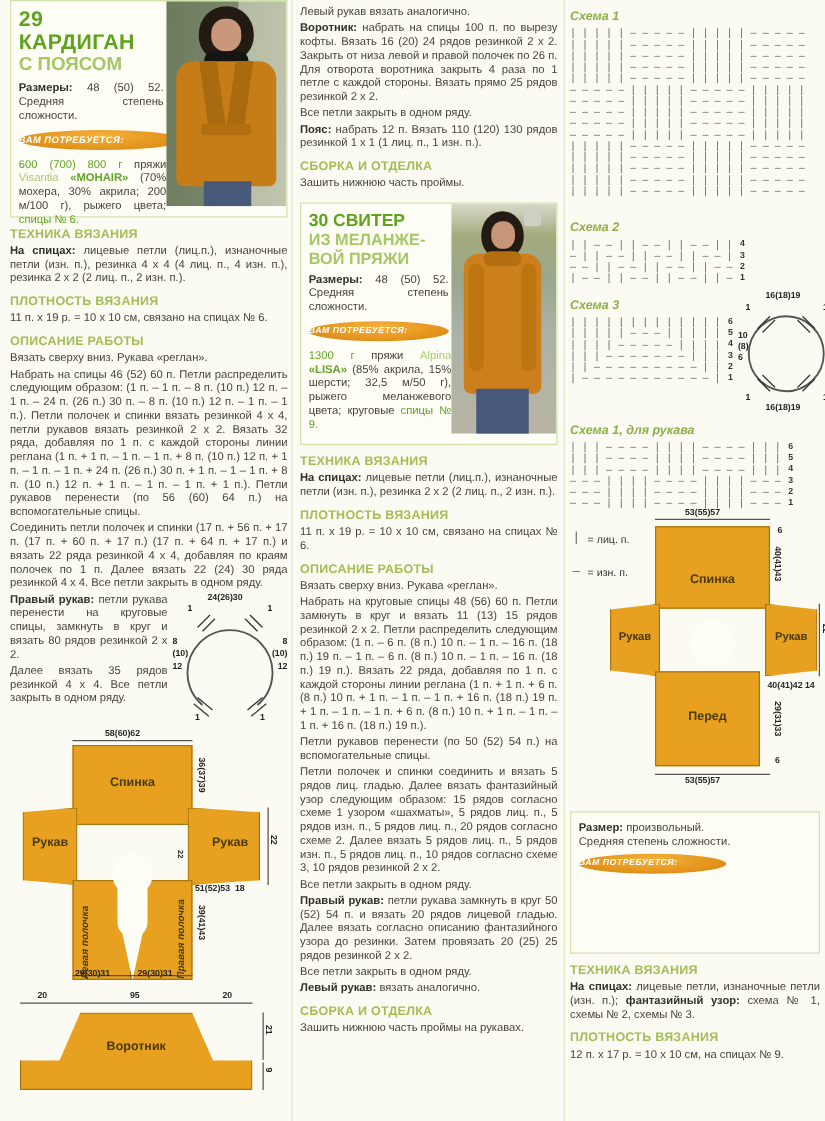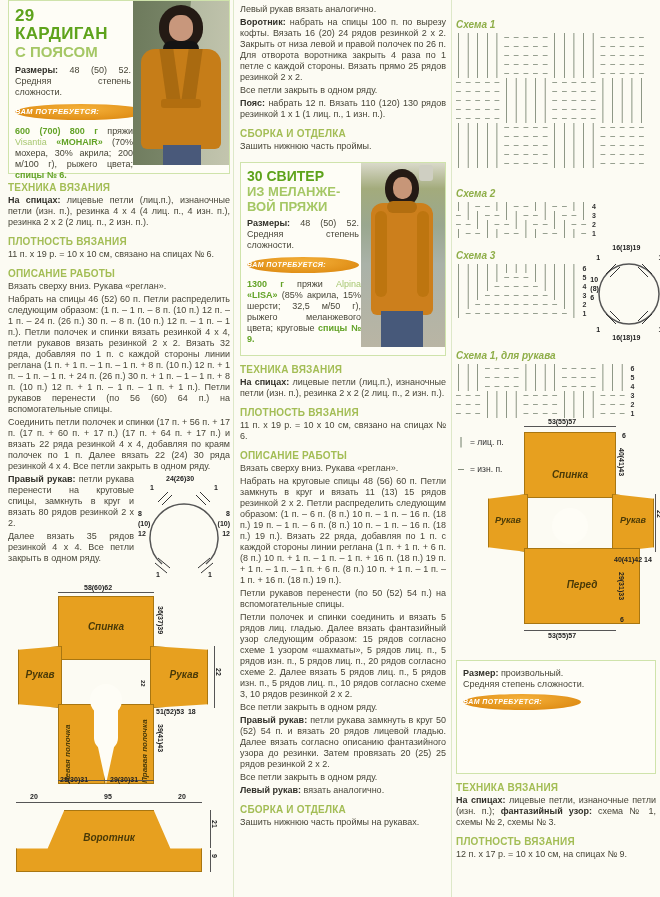--- a/index.html
+++ b/index.html
@@ -13,38 +13,38 @@
   .hdrbox{border:1px solid #cfe3ab;position:relative;background:#fefdf6}
   .num{font-weight:bold;color:#5ea31c}
   .t-big{font-size:17px;font-weight:bold;color:#5ea31c;line-height:18px;letter-spacing:.3px}
   .t-sub{font-size:15px;font-weight:bold;color:#a5c765;line-height:17px}
   .t-mid{font-size:14px;font-weight:bold;color:#5ea31c;line-height:15px}
   .t-mid2{font-size:13px;font-weight:bold;color:#a5c765;line-height:15px}
 
   .h{color:#a3bd55;font-weight:bold;font-size:10px;margin:8px 0 2px;letter-spacing:.2px}
   .p{font-size:9px;line-height:11px;text-align:justify;color:#474538;margin:0 0 2px}
   .lead{font-weight:bold;color:#32312a}
-  .grn{color:#63a327;font-weight:bold}
+  .grn{color:#63a327;font-weight:normal}
   .brand{color:#a9c873}
   .brandb{color:#63a327;font-weight:bold}
 
   .badge{width:132px;height:16px;border-radius:50%;background:radial-gradient(ellipse at 50% 30%,#f5b13a,#d8820a);color:#fff;
          font-size:7.5px;font-weight:bold;font-style:italic;text-align:left;line-height:16px;letter-spacing:.4px;margin:6px 0}
 
   .photo{position:absolute;overflow:hidden}
   .ph{position:absolute}
 
   .ctitle{color:#8fae49;font-weight:bold;font-style:italic;font-size:10px;margin:5px 0 3px}
   .crow div{font-family:"DejaVu Sans Mono",monospace;font-size:8px;line-height:9px;color:#5c6a55;white-space:pre}
   .cnum div{font-family:"Liberation Sans",sans-serif;font-size:7px;line-height:9px;color:#333;font-weight:bold;text-align:right}
   .chartflex{display:flex;gap:6px;align-items:flex-start}
 
   .sch{position:relative}
   .piece{position:absolute;background:#e7a01f;border:1px solid #a87611;box-sizing:border-box}
-  .plabel{font-weight:bold;font-style:italic;color:#4a3a08;font-size:10px;text-align:center}
+  .plabel{font-weight:bold;color:#4a3a08;font-size:10px;text-align:center}
   .rot{writing-mode:vertical-rl;transform:rotate(180deg);font-weight:bold;font-style:italic;color:#4a3a08;font-size:8px}
   .dim{position:absolute;font-size:7px;color:#222;font-weight:bold;white-space:nowrap}
   .dimv{position:absolute;font-size:7px;color:#222;font-weight:bold;writing-mode:vertical-rl}
   .dline{position:absolute;border-top:1px solid #555}
   .dlinev{position:absolute;border-left:1px solid #555}
   .white{position:absolute;background:#fefdf6}
   .legend-row{display:flex;align-items:center;gap:6px;font-size:8.5px;margin:4px 0;color:#333}
   .legend-sym{font-family:"DejaVu Sans Mono",monospace;color:#5c6a55;font-size:10px}
 </style>
 </head>
@@ -258,21 +258,21 @@
     <div class="p">Все петли закрыть в одном ряду.</div>
     <div class="p">
       <span class="lead">Левый рукав:</span>
       <span>вязать аналогично.</span>
     </div>
     <div class="h">СБОРКА И ОТДЕЛКА</div>
     <div class="p">Зашить нижнюю часть проймы на рукавах.</div>
   </div>
 
   <div class="col colR">
-    <div class="ctitle" style="margin-top:19px">Схема 1</div>
+    <div class="ctitle" style="margin-top:8px">Схема 1</div>
     <div class="crow">
         <div>| | | | | – – – – – | | | | | – – – – –</div>
         <div>| | | | | – – – – – | | | | | – – – – –</div>
         <div>| | | | | – – – – – | | | | | – – – – –</div>
         <div>| | | | | – – – – – | | | | | – – – – –</div>
         <div>| | | | | – – – – – | | | | | – – – – –</div>
         <div>– – – – – | | | | | – – – – – | | | | |</div>
         <div>– – – – – | | | | | – – – – – | | | | |</div>
         <div>– – – – – | | | | | – – – – – | | | | |</div>
         <div>– – – – – | | | | | – – – – – | | | | |</div>
@@ -388,21 +388,21 @@
         </div>
         <span class="dimv" style="left:132px;top:28px">40(41)43</span>
         <div class="piece" style="left:2px;top:74px;width:40px;height:58px;clip-path:polygon(0 8%,100% 0,100% 100%,0 92%)">
           <div class="plabel" style="margin-top:20px;font-size:9px">Рукав</div>
         </div>
         <div class="piece" style="left:126px;top:74px;width:42px;height:58px;clip-path:polygon(0 0,100% 8%,100% 92%,0 100%)">
           <div class="plabel" style="margin-top:20px;font-size:9px">Рукав</div>
         </div>
         <div class="dlinev" style="left:170px;top:74px;height:58px;left:169px"></div>
         <span class="dimv" style="left:170px;top:90px">22</span>
-        <div class="piece" style="left:38px;top:128px;width:116px;height:76px">
+        <div class="piece" style="left:38px;top:128px;width:84px;height:76px">
           <div class="plabel" style="margin-top:30px">Перед</div>
         </div>
         <div class="white" style="left:66px;top:88px;width:36px;height:36px;border-radius:50%"></div>
         <span class="dim" style="left:128px;top:136px"><span>40(41)42</span>&nbsp;<span>14</span></span>
         <span class="dimv" style="left:132px;top:152px">29(31)33</span>
         <span class="dim" style="left:134px;top:196px">6</span>
         <div class="dline" style="left:38px;top:210px;width:92px"></div>
         <span class="dim" style="left:62px;top:212px">53(55)57</span>
       </div>
     </div>

